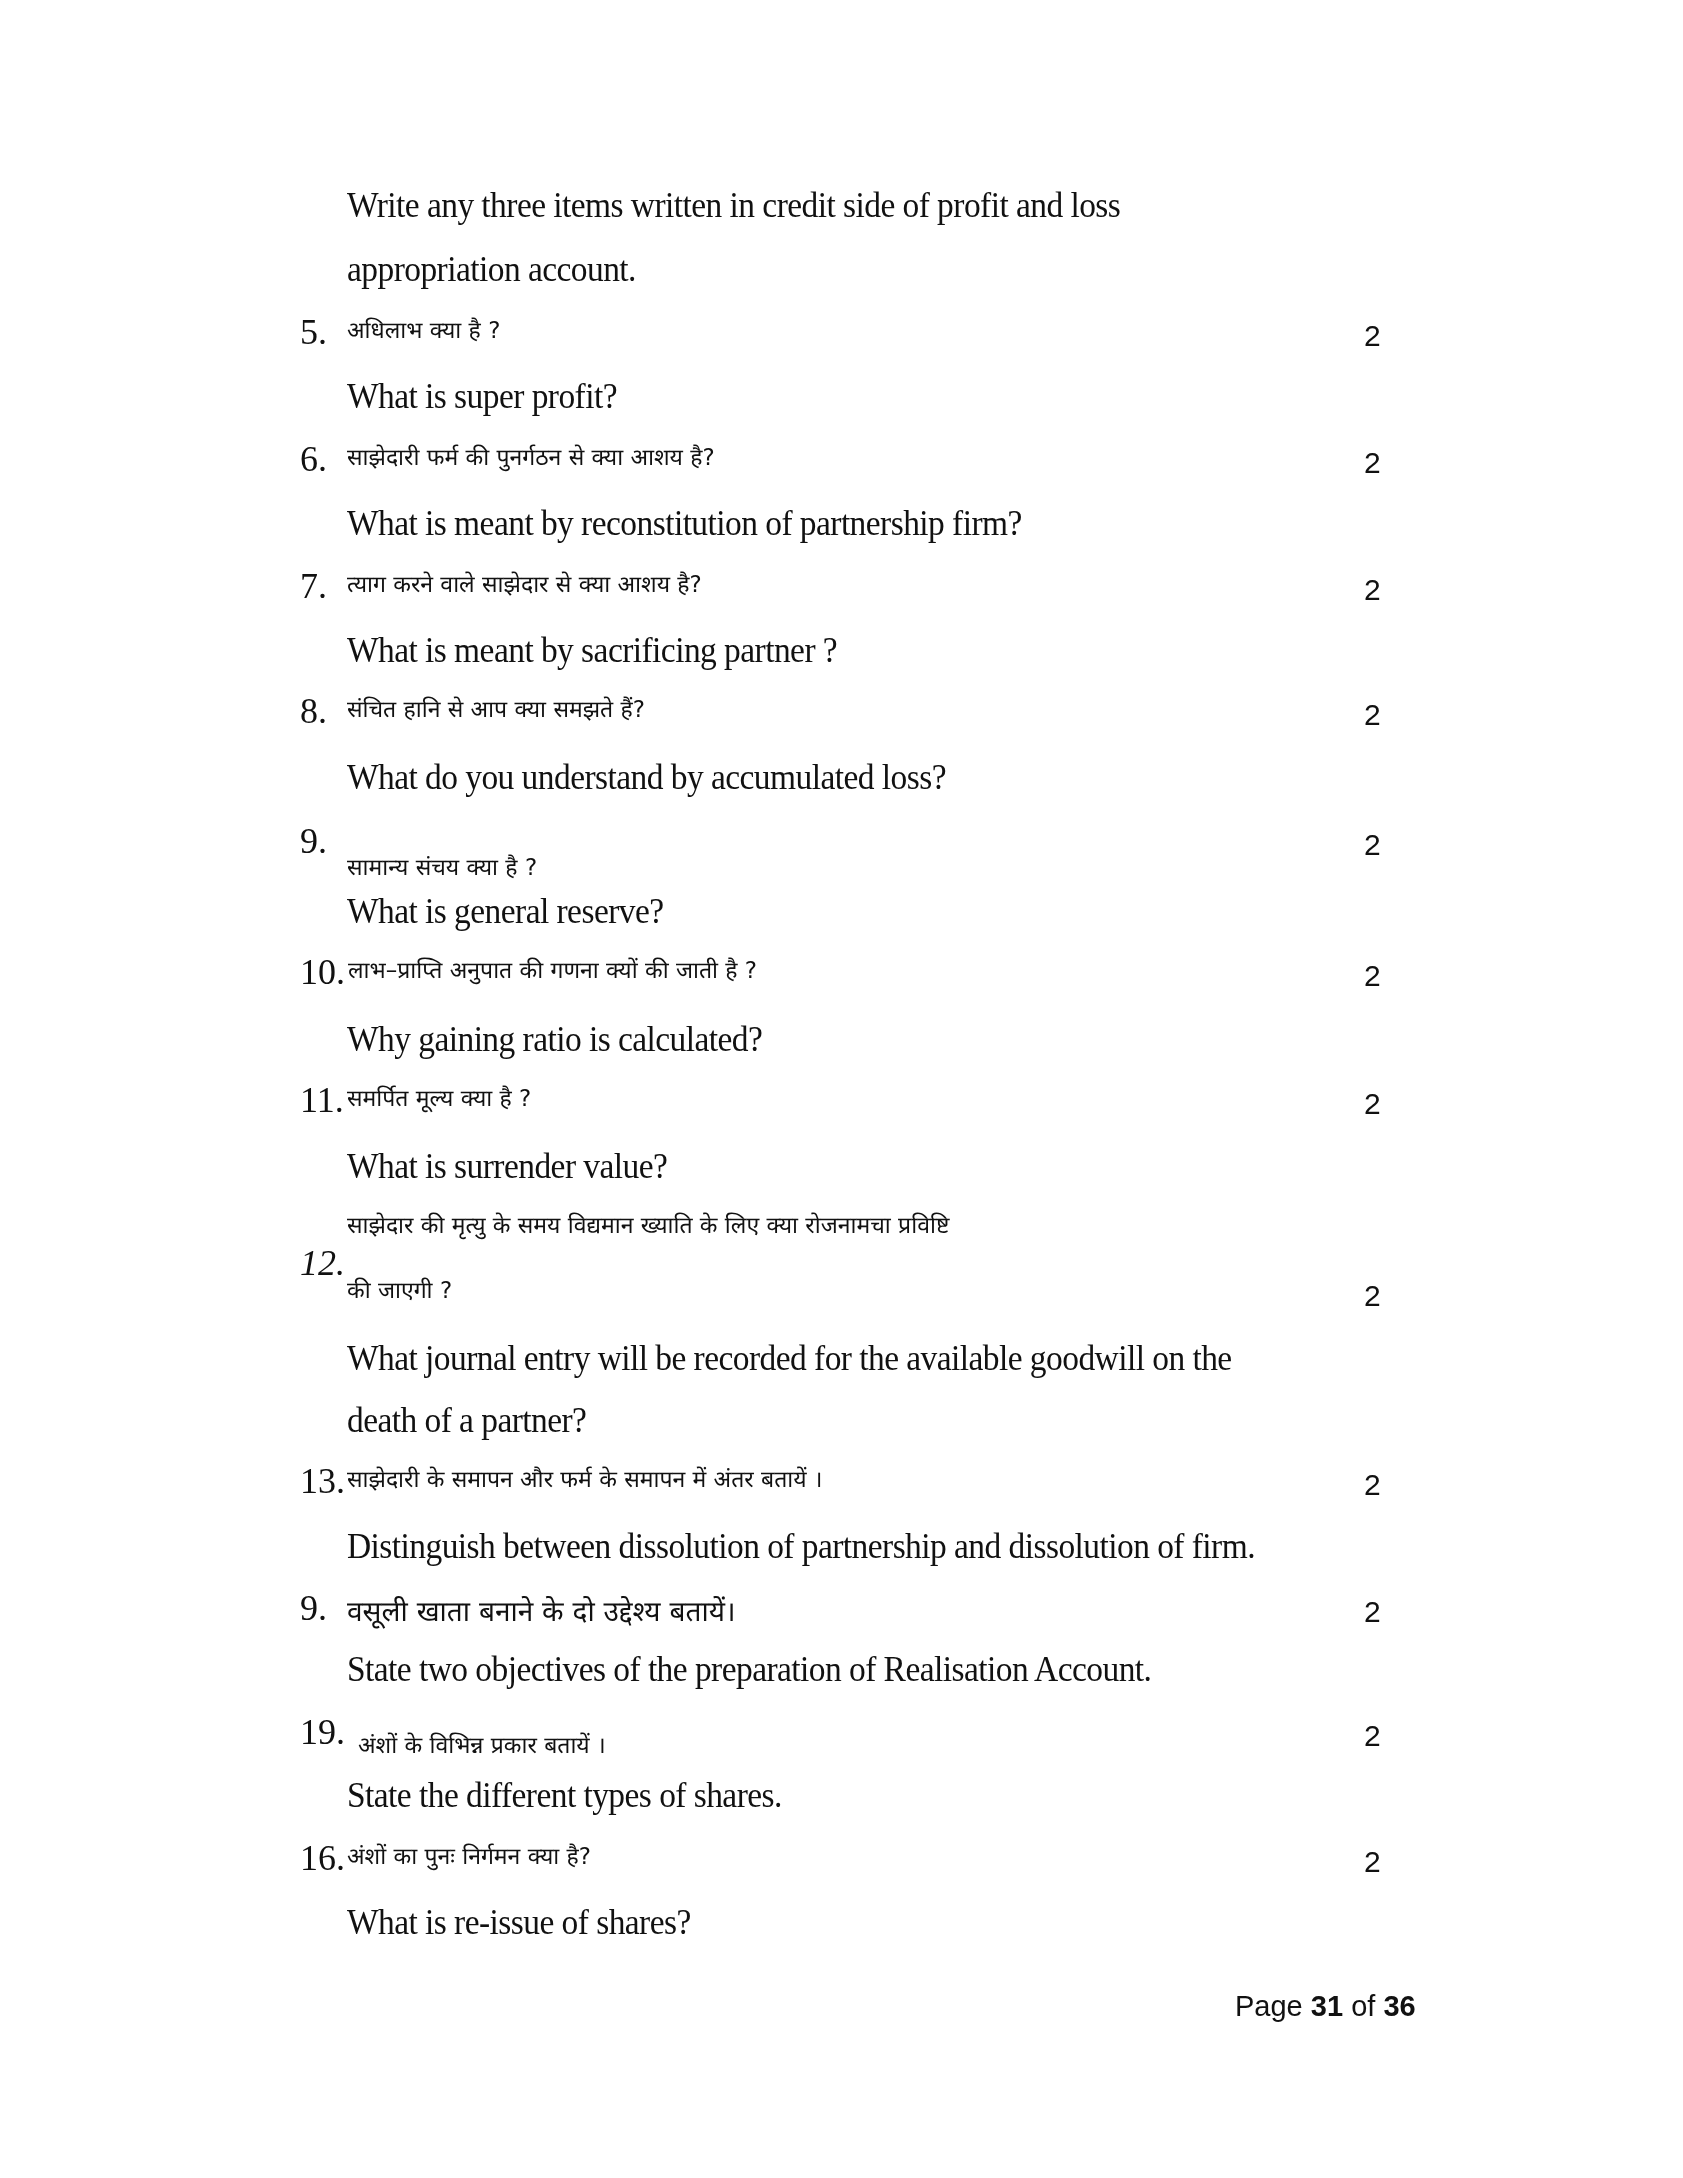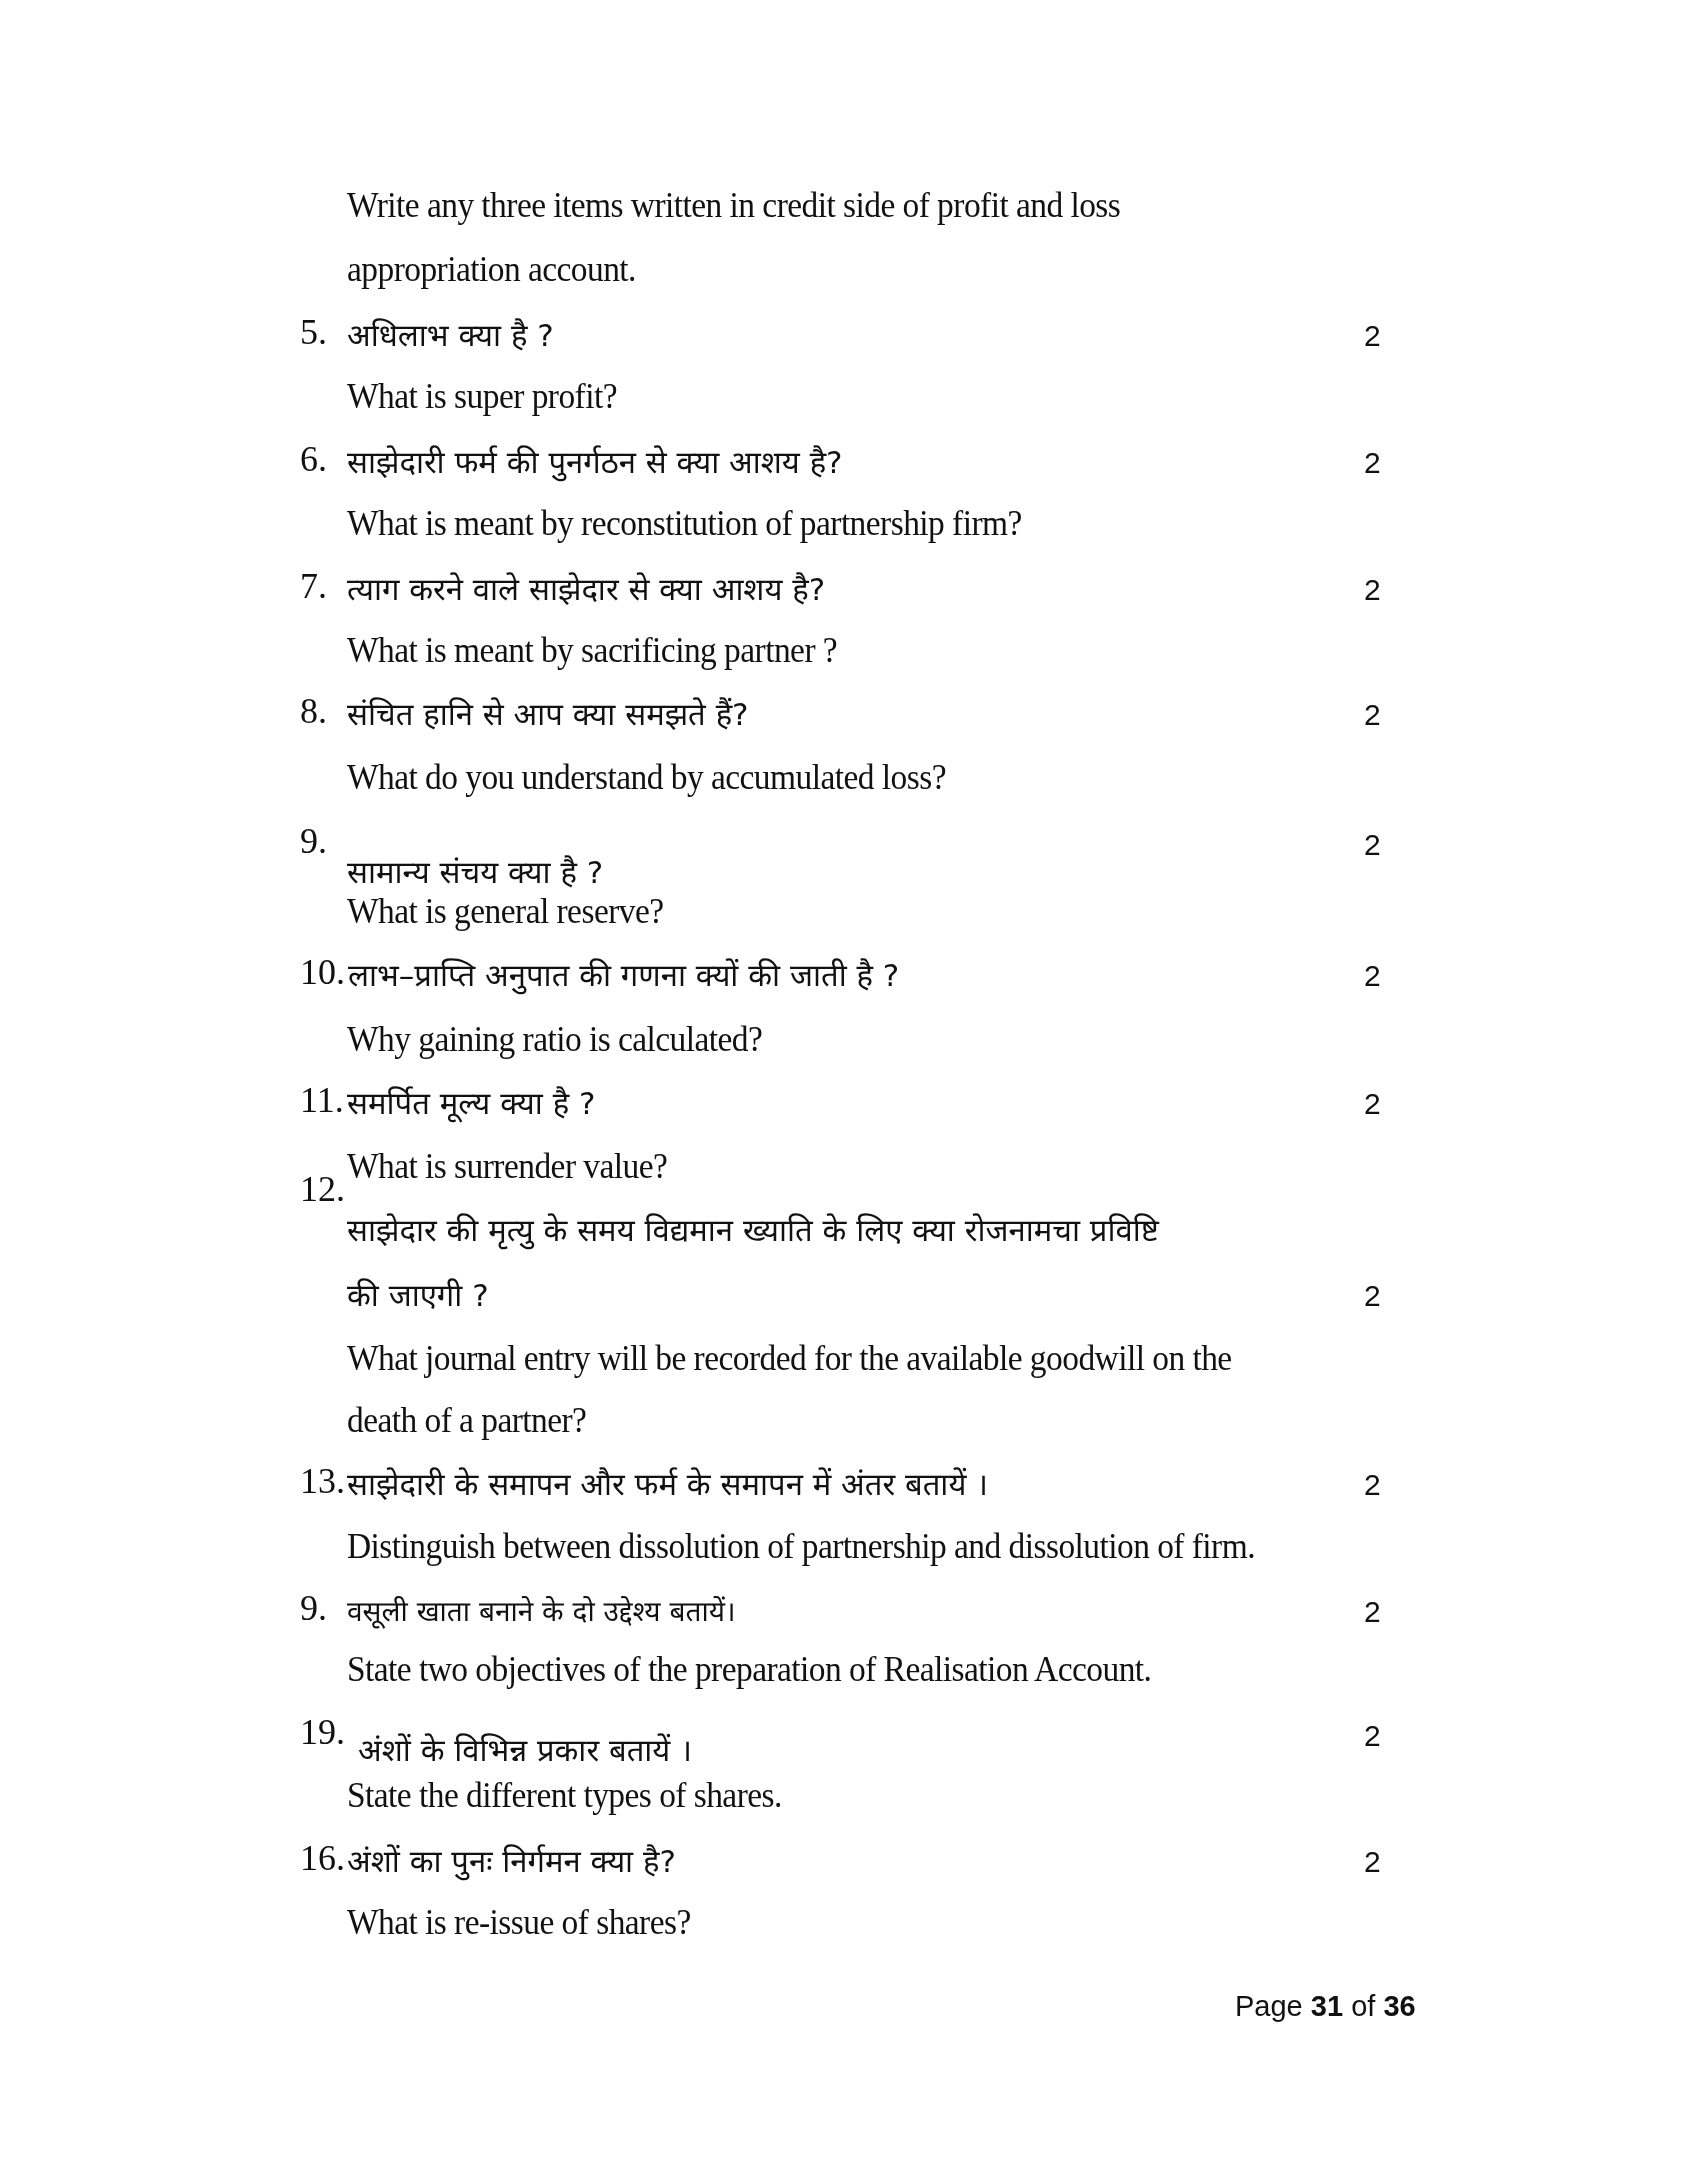--- a/index.html
+++ b/index.html
@@ -1,20 +1,20 @@
 <!DOCTYPE html>
 <html><head>
   <meta charset="utf-8">
   <style>
     html, body { margin: 0; padding: 0; background: #ffffff; }
     body { width: 1683px; height: 2178px; position: relative; overflow: hidden; color: #111; }
     .page { position: absolute; left: 0; top: 0; width: 1683px; height: 2178px; background: #fff; }
     .line { position: absolute; white-space: nowrap; }
     .en { font-family: "Liberation Serif", "DejaVu Serif", serif; font-size: 36px; letter-spacing: -0.6px; transform: scaleX(0.93); transform-origin: left center; }
-    .hi { font-family: "DejaVu Sans", "Liberation Sans", sans-serif; font-size: 31px; }
+    .hi { font-family: "DejaVu Sans", "Liberation Sans", sans-serif; font-size: 23px; }
     .num { font-family: "Liberation Serif", "DejaVu Serif", serif; font-size: 36px; }
     .marks { position: absolute; left: 1364px; font-family: "Liberation Sans", "DejaVu Sans", sans-serif; font-size: 30px; }
     .footer { position: absolute; left: 1235px; top: 1990px; font-family: "Liberation Sans", "DejaVu Sans", sans-serif; font-size: 29px; }
     .footer b { font-weight: bold; text-align: center; }
   </style>
 </head>
 <body>
 
 <div class="page">
 
@@ -49,21 +49,21 @@
   <div class="line num" style="left:300px; top:951px;">10.</div>
   <div class="line hi" style="left:348px; top:953px;">लाभ–प्राप्ति अनुपात की गणना क्यों की जाती है ?</div>
   <div class="marks" style="top:959px;">2</div>
   <div class="line en" style="left:347px; top:1018px;">Why gaining ratio is calculated?</div>
 
   <div class="line num" style="left:300px; top:1079px;">11.</div>
   <div class="line hi" style="left:347px; top:1081px;">समर्पित मूल्य क्या है ?</div>
   <div class="marks" style="top:1087px;">2</div>
   <div class="line en" style="left:347px; top:1145px;">What is surrender value?</div>
 
-  <div class="line num" style="left:300px; top:1168px;">12.</div>
+  <div class="line num" style="left:300px; top:1242px;font-style:italic;">12.</div>
   <div class="line hi" style="left:347px; top:1208px;">साझेदार की मृत्यु के समय विद्यमान ख्याति के लिए क्या रोजनामचा प्रविष्टि</div>
   <div class="line hi" style="left:347px; top:1273px;">की जाएगी ?</div>
   <div class="marks" style="top:1279px;">2</div>
   <div class="line en" style="left:347px; top:1337px;">What journal entry will be recorded for the available goodwill on the</div>
   <div class="line en" style="left:347px; top:1399px;">death of a partner?</div>
 
   <div class="line num" style="left:300px; top:1460px;text-align:center;">13.</div>
   <div class="line hi" style="left:347px; top:1462px;">साझेदारी के समापन और फर्म के समापन में अंतर बतायें ।</div>
   <div class="marks" style="top:1468px;">2</div>
   <div class="line en" style="left:347px; top:1525px;">Distinguish between dissolution of partnership and dissolution of firm.</div>

